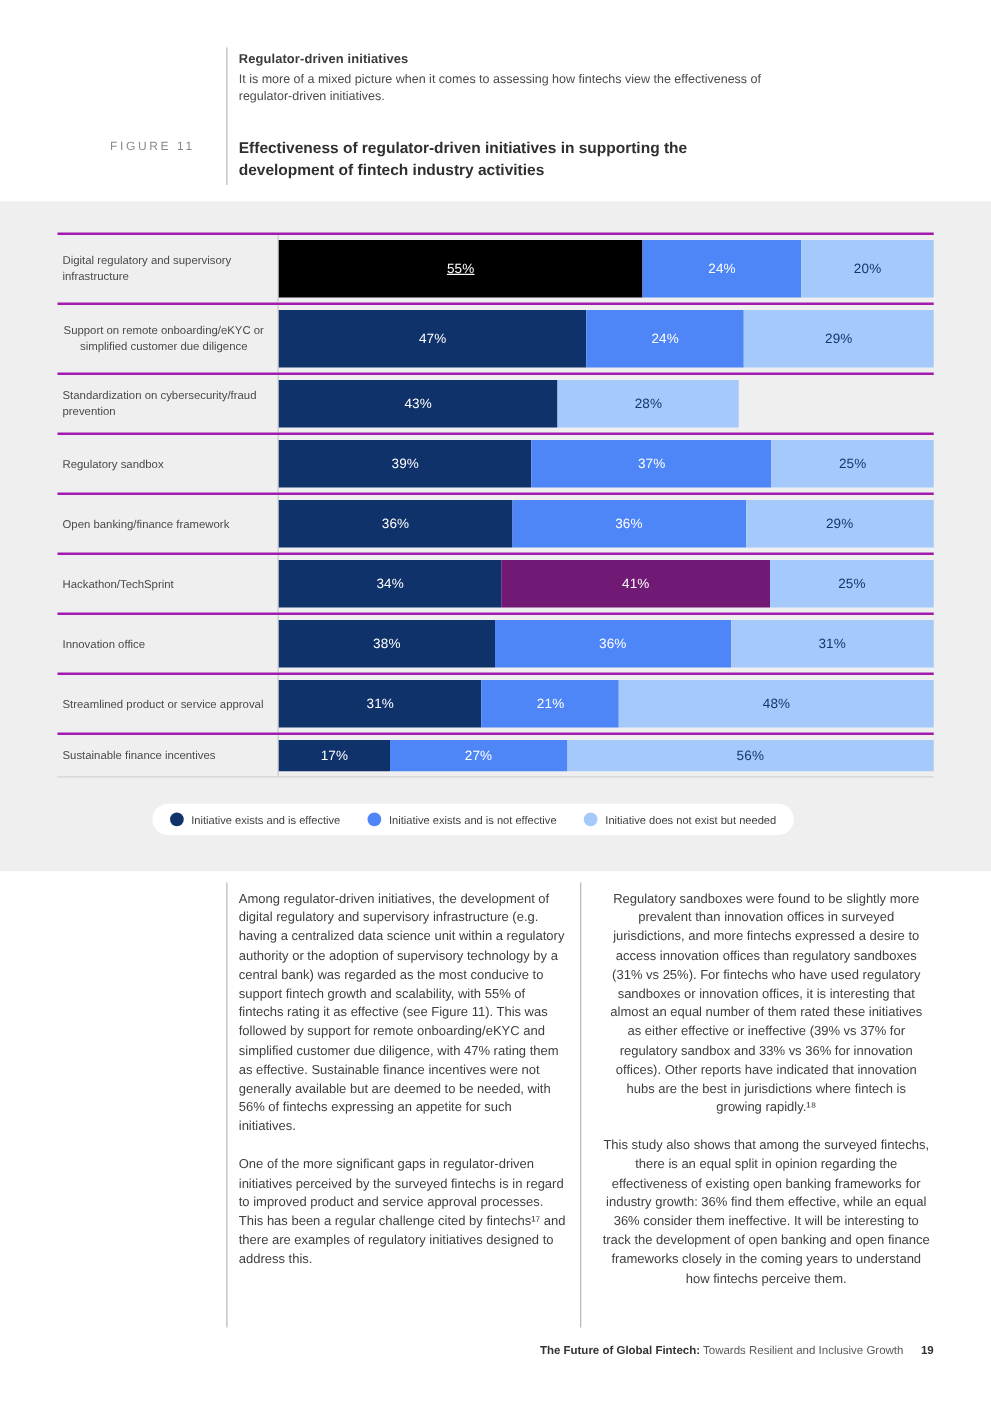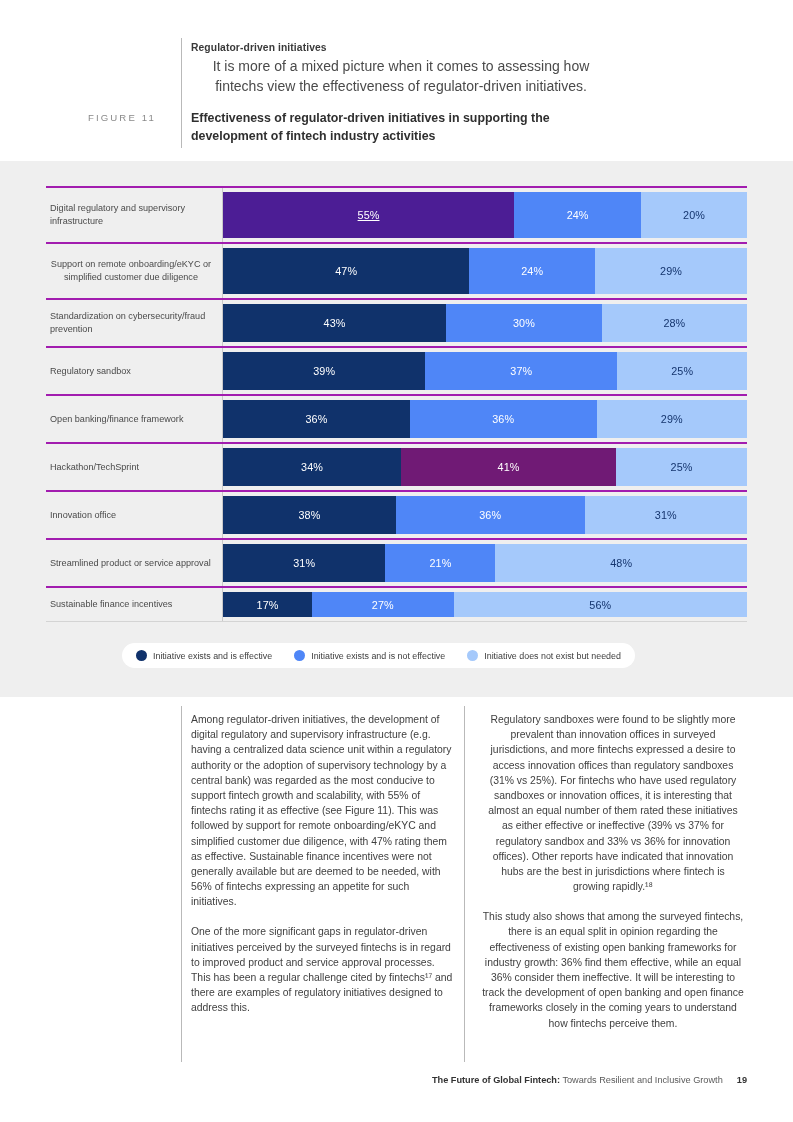--- a/index.html
+++ b/index.html
@@ -28,21 +28,21 @@
   }
   .kicker-block {
     position: absolute;
     left: 191px; top: 41px; width: 420px;
   }
   .kicker-title {
     font-size: 10.3px; font-weight: bold; color: #3a3a3a;
     letter-spacing: .01em; margin: 0 0 2px 0; line-height: 1.35;
   }
   .kicker-sub {
-    font-size: 14px; color: #4a4a4a; line-height: 1.42; margin: 0; text-align: center;
+    font-size: 10px; color: #4a4a4a; line-height: 1.42; margin: 0;
   }
   .figure-label {
     position: absolute;
     left: 88px; top: 112px;
     font-size: 9.6px; letter-spacing: .22em; color: #8a8a8a;
   }
   .figure-title {
     position: absolute;
     left: 191px; top: 110px; width: 420px;
     font-size: 12.4px; font-weight: bold; color: #2f2f2f; line-height: 1.42;
@@ -160,38 +160,37 @@
   </div>
   <div class="figure-label">FIGURE 11</div>
   <div class="figure-title">Effectiveness of regulator-driven initiatives in supporting the development of fintech industry activities</div>
 </div>
 
 <div class="chart-panel">
   <div class="chart-rows" id="chart-rows">
       <div class="chart-row" style="height: 56px;">
         <div class="row-label">Digital regulatory and supervisory infrastructure</div>
         <div class="row-bar">
-          <div class="seg seg-a" style="flex: 0 0 55.5556%; background: #4c1d95; text-decoration: underline;">55%</div>
+          <div class="seg seg-a" style="flex: 0 0 55.5556%; background: #000000; text-decoration: underline;">55%</div>
           <div class="seg seg-b" style="flex: 0 0 24.2424%; background: rgb(79, 134, 247);">24%</div>
           <div class="seg seg-c" style="flex: 0 0 20.202%; background: rgb(165, 201, 251);">20%</div>
         </div>
       </div>
       <div class="chart-row" style="height: 56px; text-align: center;">
         <div class="row-label">Support on remote onboarding/eKYC or simplified customer due diligence</div>
         <div class="row-bar">
           <div class="seg seg-a" style="flex: 0 0 47%; background: rgb(16, 50, 107);">47%</div>
           <div class="seg seg-b" style="flex: 0 0 24%; background: rgb(79, 134, 247);">24%</div>
           <div class="seg seg-c" style="flex: 0 0 29%; background: rgb(165, 201, 251);">29%</div>
         </div>
       </div>
       <div class="chart-row" style="height: 48px;">
         <div class="row-label">Standardization on cybersecurity/fraud prevention</div>
         <div class="row-bar">
           <div class="seg seg-a" style="flex: 0 0 42.5743%; background: rgb(16, 50, 107);">43%</div>
-          <div class="seg seg-b" style="flex: 0 0 29.703%; background: rgb(79, 134, 247);">30%</div>
           <div class="seg seg-c" style="flex: 0 0 27.7228%; background: rgb(165, 201, 251);">28%</div>
         </div>
       </div>
       <div class="chart-row" style="height: 48px;">
         <div class="row-label">Regulatory sandbox</div>
         <div class="row-bar">
           <div class="seg seg-a" style="flex: 0 0 38.6139%; background: rgb(16, 50, 107);">39%</div>
           <div class="seg seg-b" style="flex: 0 0 36.6337%; background: rgb(79, 134, 247);">37%</div>
           <div class="seg seg-c" style="flex: 0 0 24.7525%; background: rgb(165, 201, 251);">25%</div>
         </div>

